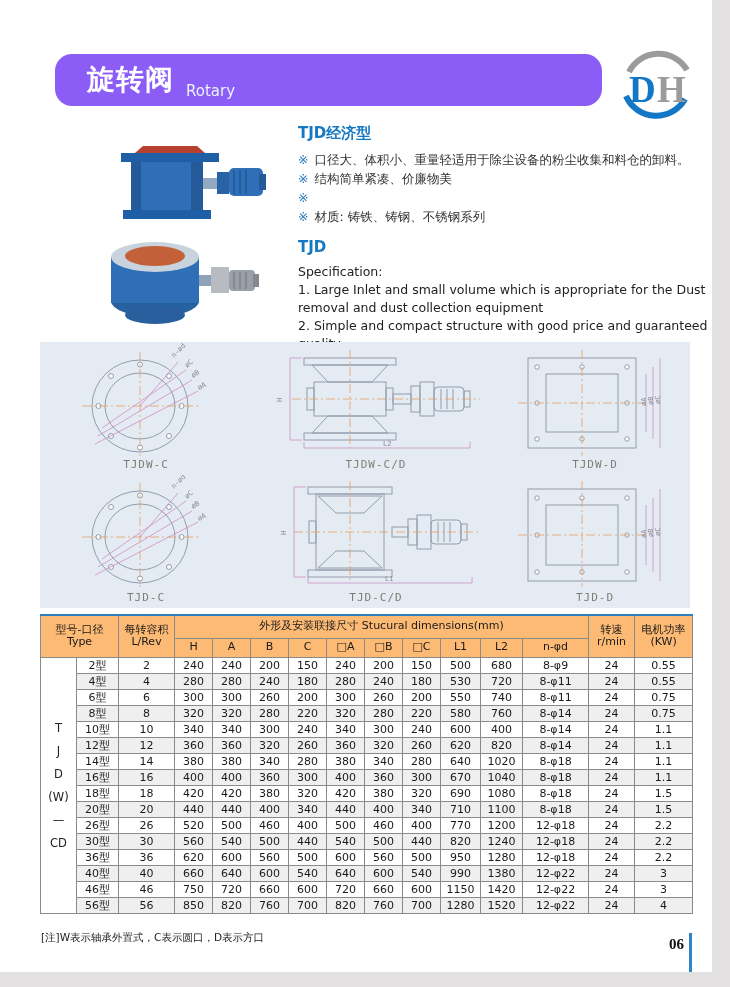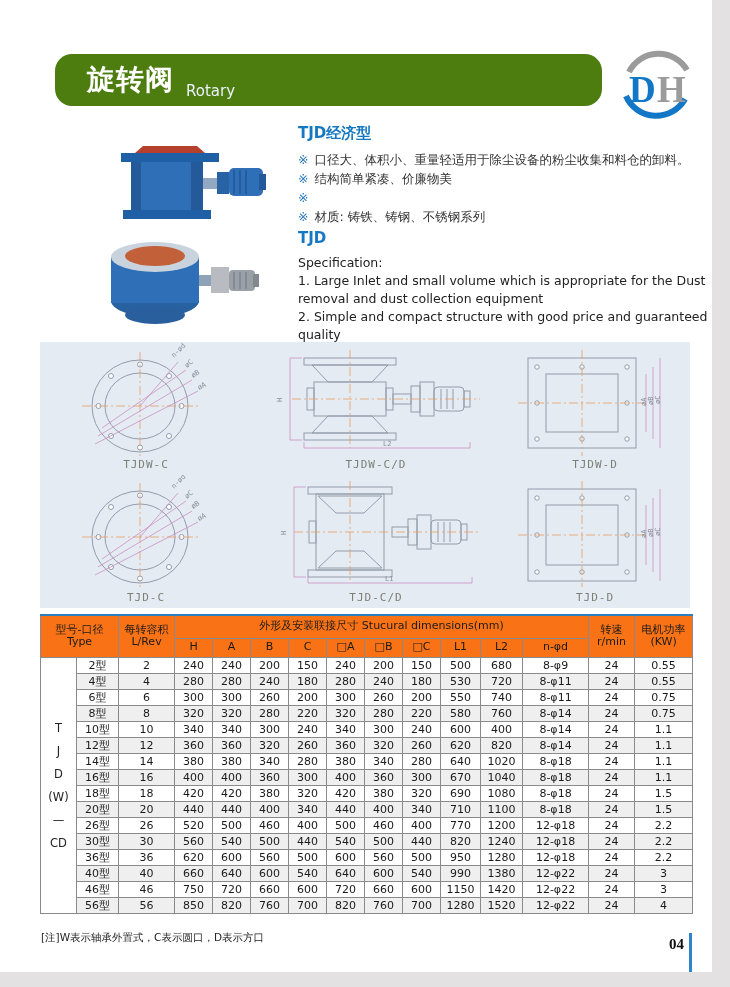--- a/index.html
+++ b/index.html
@@ -1,50 +1,50 @@
 <!DOCTYPE html>
 <html><head>
 <meta charset="utf-8">
 <style>
   * { margin:0; padding:0; box-sizing:border-box; }
   html,body { width:730px; height:987px; background:#e3e1e1; font-family:"DejaVu Sans","Liberation Sans",sans-serif; }
   .page { position:absolute; left:0; top:0; width:712px; height:972px; background:#ffffff; overflow:hidden; }
 
   
-  .banner { position:absolute; left:55px; top:54px; width:547px; height:52px; background:#4d7c0f; border-radius:17px; display:flex; align-items:center; padding-left:32px; }
+  .banner { position:absolute; left:55px; top:54px; width:547px; height:52px; background:#8b5cf6; border-radius:17px; display:flex; align-items:center; padding-left:32px; }
   .banner .cn { color:#fff; font-size:28px; font-weight:bold; letter-spacing:1px; }
   .banner .en { color:#eaf3fb; font-size:15px; margin-left:12px; margin-top:22px; }
   .logo { position:absolute; left:613px; top:44px; width:86px; height:86px; }
 
   
   .photo { position:absolute; }
   
   .intro { position:absolute; left:298px; top:124px; width:415px; }
   .sec-heading { color:#1478c2; font-size:15px; font-weight:bold; margin-bottom:7px; }
   .bullets { list-style:none; }
   .bullets li { font-size:12.5px; color:#333; line-height:19px; display:flex; }
   .bullets .mk { color:#2d7bbd; margin-right:6px; }
-  .tjd-block { margin-top:3px; }
+  .tjd-block { margin-top:12px; }
   .tjd-block p { font-size:12.5px; color:#222; line-height:18px; }
 
   
   .drawings { position:absolute; left:40px; top:342px; width:650px; height:266px; background:#e4ebf3; display:grid; grid-template-columns:212px 248px 190px; grid-template-rows:133px 133px; }
   .dwg-cell { position:relative; display:flex; flex-direction:column; align-items:center; justify-content:flex-end; }
   .dwg-label { color:#7d7e74; font-family:"DejaVu Sans Mono","Liberation Mono",monospace; font-size:11px; letter-spacing:1px; padding-bottom:4px; }
   .dwg-cell svg { flex:1 1 auto; }
   .dl { stroke:#939cab; stroke-width:1; fill:none; }
   .df { fill:#ffffff; stroke:#939cab; stroke-width:1; }
   .cl { stroke:#e8a060; stroke-width:0.8; fill:none; stroke-dasharray:9 3 2 3; }
   .ml { stroke:#cc8fc0; stroke-width:0.8; fill:none; }
   .dt { fill:#8a8d98; font-size:7px; font-family:"DejaVu Sans Mono",monospace; }
 
   
   .spec-table { position:absolute; left:40px; top:614px; width:652px; border-collapse:collapse; table-layout:fixed; border:1px solid #4a4a4a; border-top:2px solid #2e7fc0; }
   .spec-table th, .spec-table td { border:1px solid #8a8a8a; font-size:11px; text-align:center; vertical-align:middle; padding:0; color:#1a1a1a; }
-  .spec-table thead th { background:#f97316; font-weight:normal; line-height:1.15; }
+  .spec-table thead th { background:#fdba74; font-weight:normal; line-height:1.15; }
   .spec-table thead tr:first-child th { height:23px; }
   .spec-table thead tr:last-child th { height:19px; }
   .spec-table tbody td { height:15.8px; background:#fff; }
   .spec-table tbody tr:nth-child(even) td { background:#efefef; }
   .series-cell { background:#fff !important; }
   .series-cell .stack { display:flex; flex-direction:column; align-items:center; justify-content:center; gap:9px; height:100%; font-size:11.5px; color:#222; }
 
   .footnote { position:absolute; left:41px; top:931px; font-size:10.5px; color:#222; }
   .pageno { position:absolute; left:650px; top:936px; width:34px; text-align:right; font-family:"Liberation Serif","DejaVu Serif",serif; font-weight:bold; font-size:15px; color:#101010; }
   .pageno-rule { position:absolute; left:689px; top:933px; width:2.5px; height:42px; background:#2e86c8; }
@@ -611,15 +611,15 @@
           <td>1280</td>
           <td>1520</td>
           <td>12-φ22</td>
           <td>24</td>
           <td>4</td>
         </tr>
       </tbody>
   </table>
 
   <div class="footnote">[注]W表示轴承外置式，C表示圆口，D表示方口</div>
-  <div class="pageno">04</div>
+  <div class="pageno">06</div>
   <div class="pageno-rule"></div>
 </div>
 
 </body></html>

